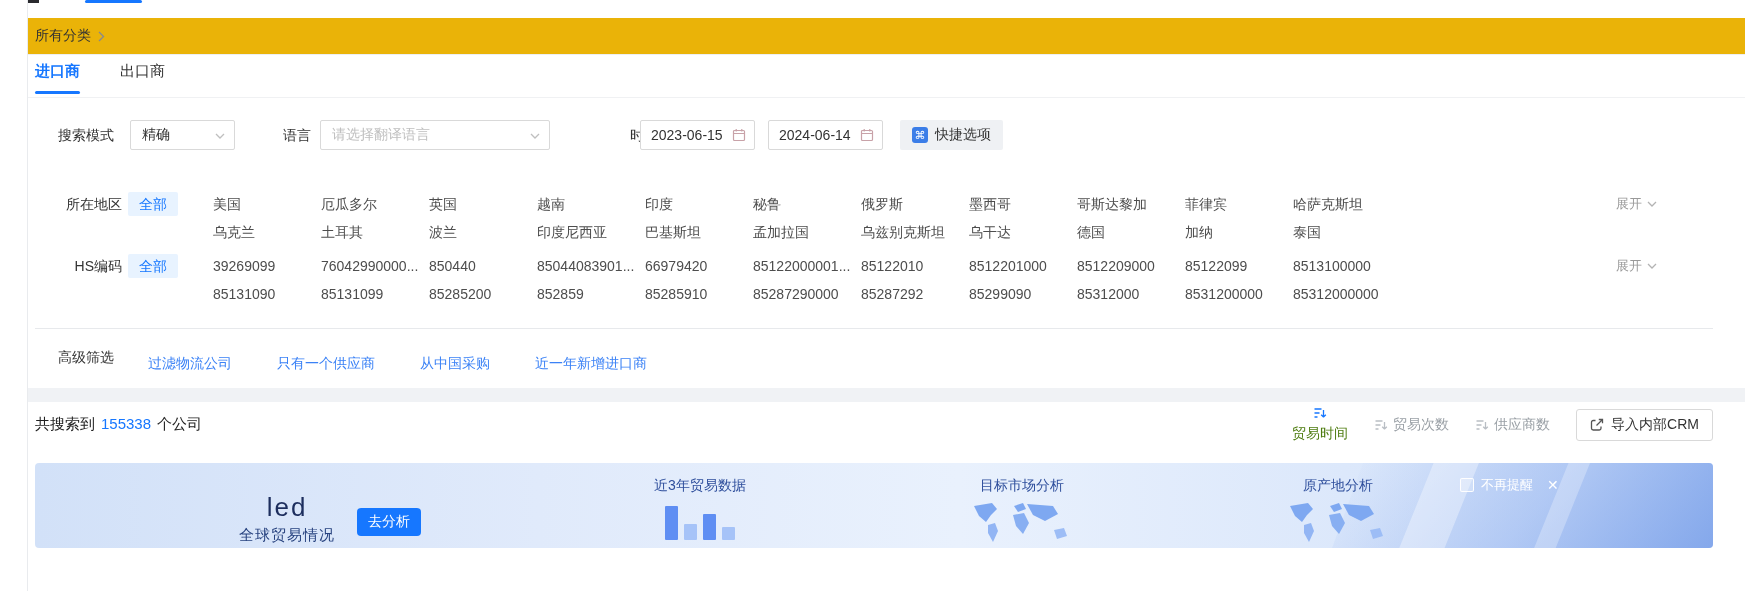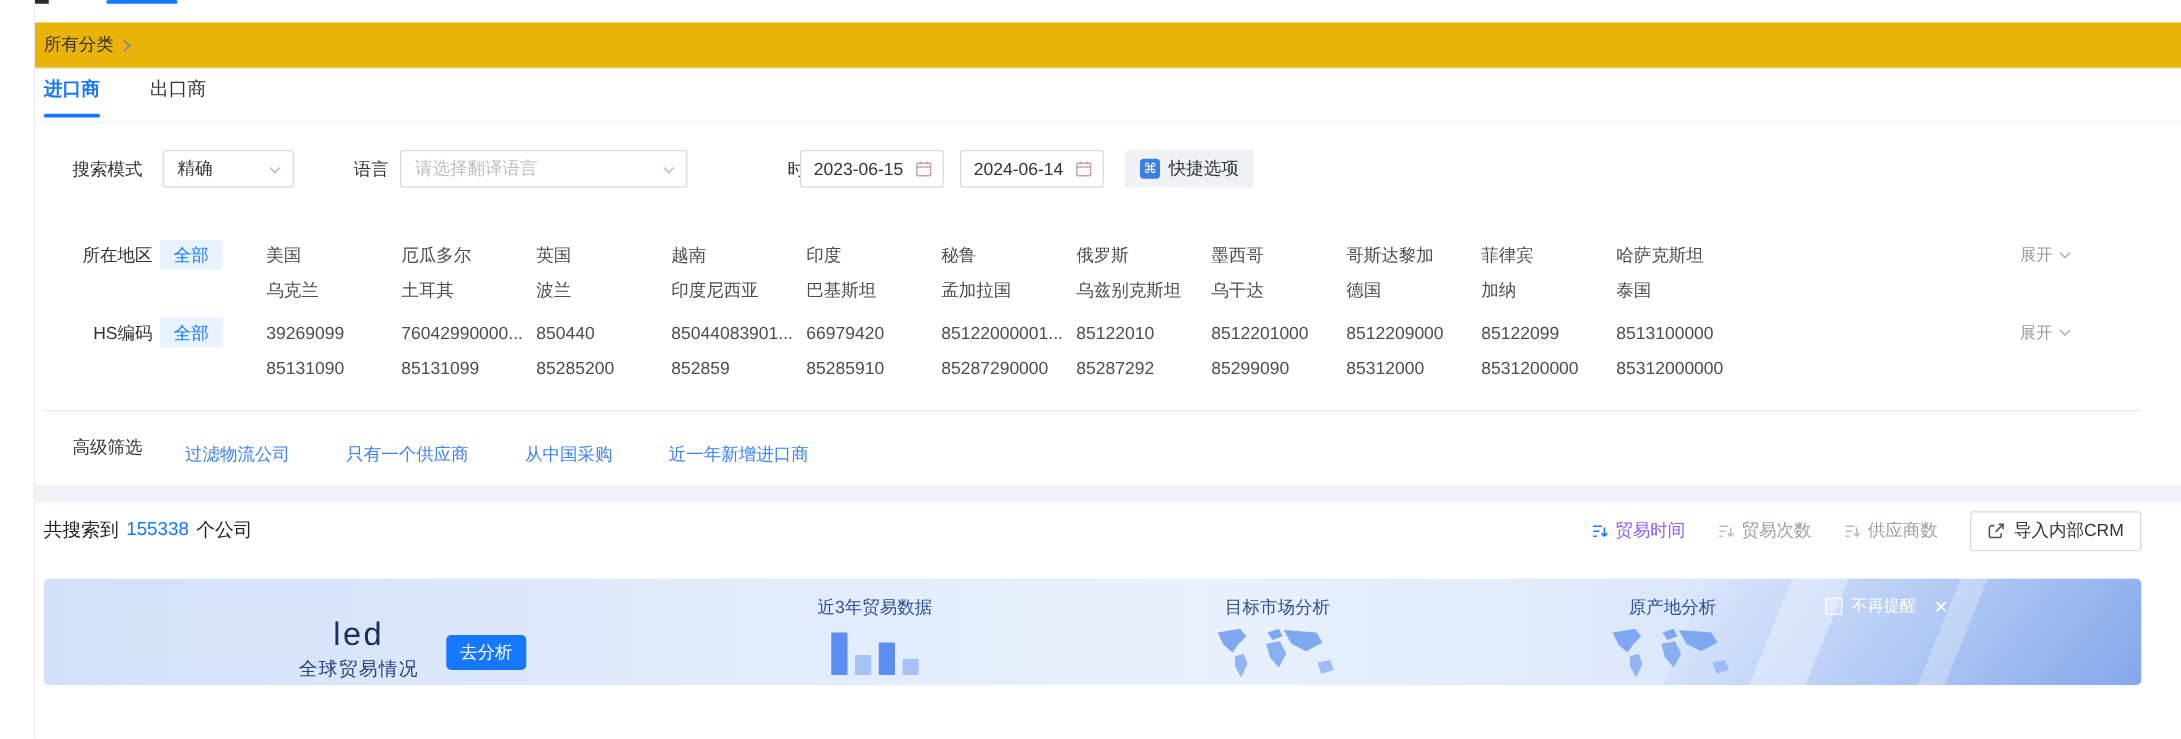--- a/index.html
+++ b/index.html
@@ -50,21 +50,21 @@
   .adv-options .opt { font-size:14px; color:#3b82f6; cursor:pointer; white-space:nowrap;margin-top:12px; }
 
   .gap-band { position:absolute; left:28px; right:0; top:388px; height:14px; background:#f0f2f5; }
 
   .results-header { position:absolute; left:35px; right:32px; top:402px; height:45px; display:flex; align-items:center; justify-content:space-between; }
   .summary { font-size:15px; color:#222; display:flex; align-items:flex-start; gap:6px; }
   .summary .count { color:#1677ff; }
   .header-right { display:flex; align-items:center; gap:26px; }
   .sort-item { display:flex; align-items:center; gap:5px; font-size:14px; color:#9aa0a6; cursor:pointer; }
   .sort-item .sort-icon { width:14px; height:14px; stroke:#b9bec4; fill:none; stroke-width:1.3; }
-  .sort-item.active { color:#8b5cf6; }
+  .sort-item.active { color:#4d7c0f;flex-direction:column; }
   .sort-item.active .sort-icon { stroke:#1677ff; }
   .crm-btn { display:flex; align-items:center; gap:7px; height:32px; padding:0 13px; border:1px solid #d9d9d9;
     border-radius:3px; background:#fff; font-size:14px; color:#333; cursor:pointer; }
   .crm-icon { width:14px; height:14px; stroke:#555; fill:none; stroke-width:1.3; }
 
   .banner { position:absolute; left:35px; top:463px; width:1678px; height:85px; border-radius:4px; overflow:hidden;
     background:linear-gradient(90deg,#d2e1f8 0%,#e0eafb 30%,#e9f1fd 55%,#dce8fb 78%,#cfdff8 100%); }
   .deco-a { position:absolute; right:-50px; top:-30px; width:420px; height:170px; transform:skewX(-20deg);
     background:linear-gradient(115deg, rgba(134,169,238,0) 0%, rgba(134,169,238,.45) 45%, rgba(104,147,230,.85) 100%); }
   .deco-b { position:absolute; right:262px; top:-40px; width:42px; height:210px; transform:rotate(22deg); background:rgba(255,255,255,.35); }

